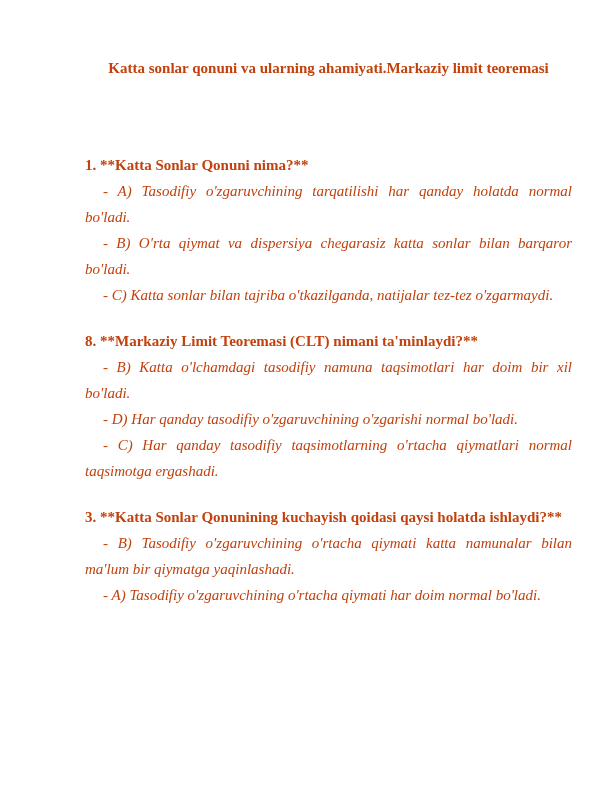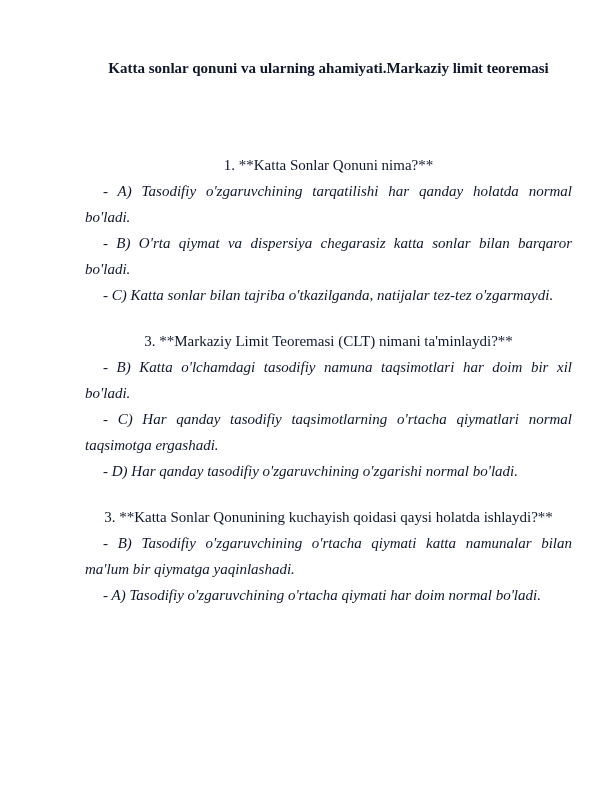--- a/index.html
+++ b/index.html
@@ -7,21 +7,21 @@
     padding: 0;
     background: #ffffff;
   }
   .page {
     position: relative;
     width: 612px;
     height: 792px;
     background: #ffffff;
     overflow: hidden;
     font-family: "Liberation Serif", "DejaVu Serif", serif;
-    color: #0f172a;
+    color: #c2410c;
   }
   .doc-title {
     position: absolute;
     top: 59px;
     left: 85px;
     width: 487px;
     margin: 0;
     font-size: 15px;
     line-height: 19px;
     font-weight: bold;
@@ -32,22 +32,22 @@
     position: absolute;
     top: 152px;
     left: 85px;
     width: 487px;
   }
   .question-block { margin: 0; padding: 0; }
   .question-heading {
     margin: 0;
     font-size: 15px;
     line-height: 26px;
-    font-weight: normal;
-    text-align: center;
+    font-weight: bold;
+    text-align: left;
   }
   .question-block + .question-block .question-heading {
     margin-top: 20px;
   }
   .answer-option {
     margin: 0;
     font-size: 15px;
     line-height: 26px;
     text-align: justify;
     text-indent: 18px;
@@ -64,24 +64,24 @@
   <div class="questions">
 
     <div class="question-block">
       <p class="question-heading">1. **Katta Sonlar Qonuni nima?**</p>
       <p class="answer-option">- A) Tasodifiy o'zgaruvchining tarqatilishi har qanday holatda normal bo'ladi.</p>
       <p class="answer-option">- B) O'rta qiymat va dispersiya chegarasiz katta sonlar bilan barqaror bo'ladi.</p>
       <p class="answer-option">- C) Katta sonlar bilan tajriba o'tkazilganda, natijalar tez-tez o'zgarmaydi.</p>
     </div>
 
     <div class="question-block">
-      <p class="question-heading">3. **Markaziy Limit Teoremasi (CLT) nimani ta'minlaydi?**</p>
+      <p class="question-heading">8. **Markaziy Limit Teoremasi (CLT) nimani ta'minlaydi?**</p>
       <p class="answer-option">- B) Katta o'lchamdagi tasodifiy namuna taqsimotlari har doim bir xil bo'ladi.</p>
+      <p class="answer-option">- D) Har qanday tasodifiy o'zgaruvchining o'zgarishi normal bo'ladi.</p>
       <p class="answer-option">- C) Har qanday tasodifiy taqsimotlarning o'rtacha qiymatlari normal taqsimotga ergashadi.</p>
-      <p class="answer-option">- D) Har qanday tasodifiy o'zgaruvchining o'zgarishi normal bo'ladi.</p>
     </div>
 
     <div class="question-block">
       <p class="question-heading">3. **Katta Sonlar Qonunining kuchayish qoidasi qaysi holatda ishlaydi?**</p>
       <p class="answer-option">- B) Tasodifiy o'zgaruvchining o'rtacha qiymati katta namunalar bilan ma'lum bir qiymatga yaqinlashadi.</p>
       <p class="answer-option">- A) Tasodifiy o'zgaruvchining o'rtacha qiymati har doim normal bo'ladi.</p>
     </div>
 
   </div>
 </div>

